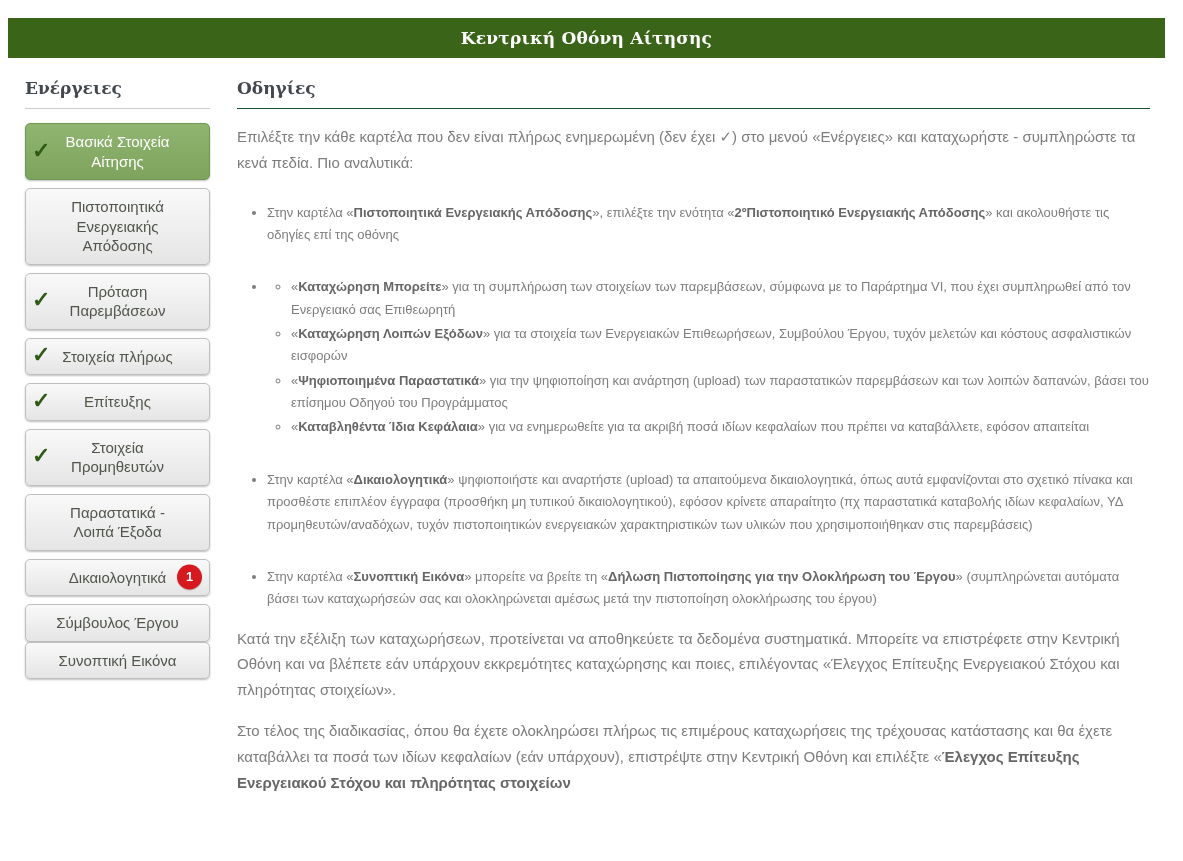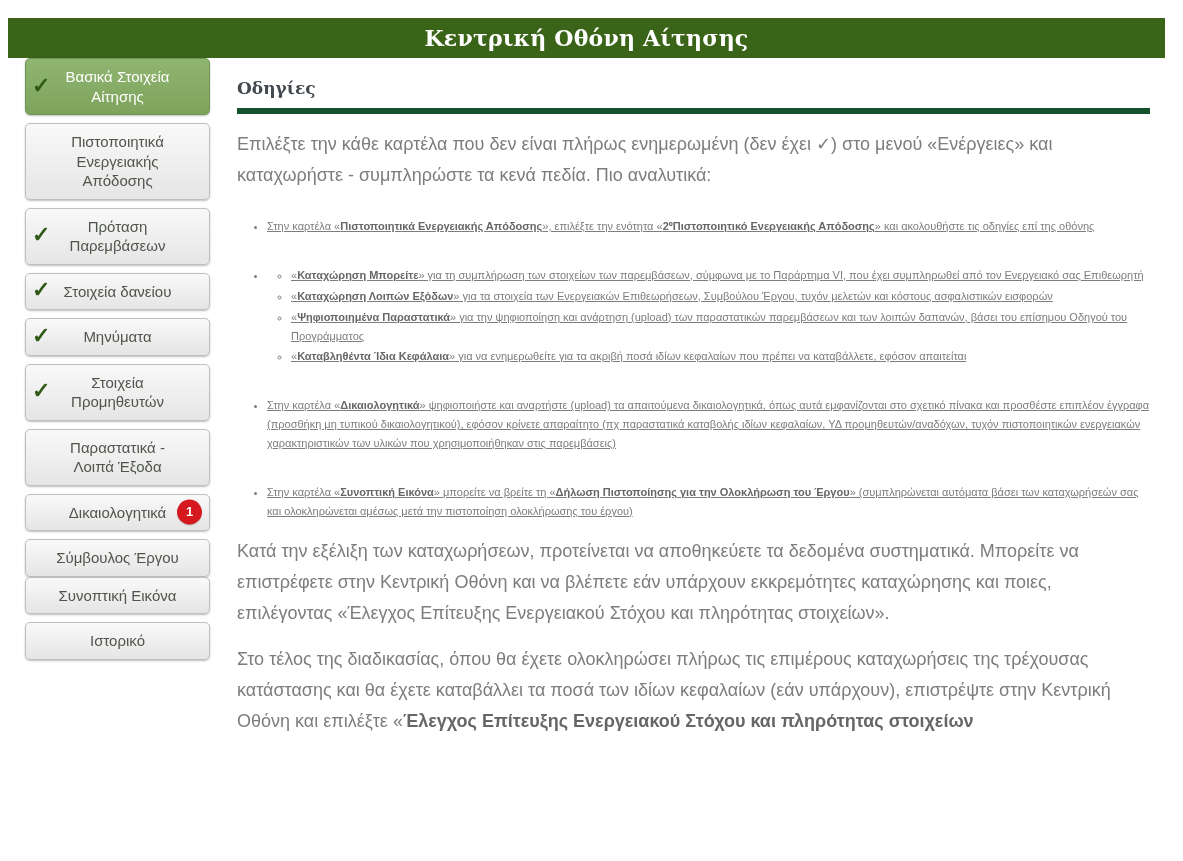--- a/index.html
+++ b/index.html
@@ -24,21 +24,21 @@
   }
   .topbar{
     margin:18px 18px 0 8px;
     height:40px;
     background:var(--header_green);
     display:flex;align-items:center;justify-content:center;
   }
   .topbar h1{
     margin:0;color:#fff;
     font-family:"DejaVu Serif", serif;
-    font-size:22px;font-weight:bold;
+    font-size:17px;font-weight:bold;
     letter-spacing:.2px;
   }
   .layout{
     display:flex;
     padding:0 33px 40px 25px;
   }
   .sidebar{width:185px;flex-shrink:0;}
   .section-heading{
     font-family:"DejaVu Serif", serif;
     font-weight:bold;
@@ -91,69 +91,68 @@
     margin-left:27px;
     width:913px;
   }
   .main-heading{
     font-family:"DejaVu Serif", serif;
     font-weight:bold;
     color:var(--heading_text);
     font-size:17px;
     margin:20px 0 0 0;
     padding-bottom:10px;
-    border-bottom:6px solid #14532d;
+    border-bottom:1px solid #14532d;
   }
   .text{
     color:var(--body_text);
-    font-size:18px;
+    font-size:15px;
     line-height:1.72;
     margin:15px 0 10px 0;
   }
   .text b, .main-list b{color:var(--bold_text);}
   .main-list{
     margin:26px 0 6px 0;
     padding-left:30px;
     color:var(--body_text);
-    font-size:11px;
+    font-size:13px;
     line-height:1.72;
-    text-decoration:underline;
   }
   .main-list > li{margin-bottom:30px;}
   .main-list > li:last-child{margin-bottom:6px;}
   .sub-list{
     list-style:circle;
     margin:3px 0 0 0;
     padding-left:24px;
   }
   .sub-list > li{margin-bottom:2px;}
 </style>
 </head>
 <body>
 
 <div class="topbar">
   <h1>Κεντρική Οθόνη Αίτησης</h1>
 </div>
 
 <div class="layout">
   <aside class="sidebar">
+    <div class="section-heading">Ενέργειες</div>
     <div class="btn-list">
         <button class="side-btn active"><span class="check">✓</span><span class="side-label">Βασικά Στοιχεία Αίτησης</span></button>
         <button class="side-btn"><span class="side-label">Πιστοποιητικά Ενεργειακής Απόδοσης</span></button>
         <button class="side-btn"><span class="check">✓</span><span class="side-label">Πρόταση Παρεμβάσεων</span></button>
-        <button class="side-btn"><span class="check">✓</span><span class="side-label">Στοιχεία δανείου</span></button>
-        <button class="side-btn"><span class="check">✓</span><span class="side-label">Μηνύματα</span></button>
+        <button class="side-btn"><span class="check">✓</span><span class="side-label">Στοιχεία πλήρως</span></button>
+        <button class="side-btn"><span class="check">✓</span><span class="side-label">Επίτευξης</span></button>
         <button class="side-btn"><span class="check">✓</span><span class="side-label">Στοιχεία Προμηθευτών</span></button>
         <button class="side-btn"><span class="side-label">Παραστατικά - Λοιπά Έξοδα</span></button>
         <button class="side-btn"><span class="side-label">Δικαιολογητικά</span><span class="badge">1</span></button>
         <button class="side-btn"><span class="side-label">Σύμβουλος Έργου</span></button>
       </div>
     <div class="btn-list">
         <button class="side-btn"><span class="side-label">Συνοπτική Εικόνα</span></button>
-        <button class="side-btn"><span class="side-label">Ιστορικό</span></button>
       </div>
   </aside>
 
   <main>
     <h2 class="main-heading">Οδηγίες</h2>
 
     <p class="text"><span>Επιλέξτε την κάθε καρτέλα που δεν είναι πλήρως ενημερωμένη (δεν έχει ✓) στο μενού «Ενέργειες» και καταχωρήστε - συμπληρώστε τα κενά πεδία. Πιο αναλυτικά:</span></p>
 
     <ul class="main-list" id="bullets">
         <li><span><span>Στην καρτέλα «</span><b>Πιστοποιητικά Ενεργειακής Απόδοσης</b><span>», επιλέξτε την ενότητα «</span><b>2ºΠιστοποιητικό Ενεργειακής Απόδοσης</b><span>» και ακολουθήστε τις οδηγίες επί της οθόνης</span></span></li>

